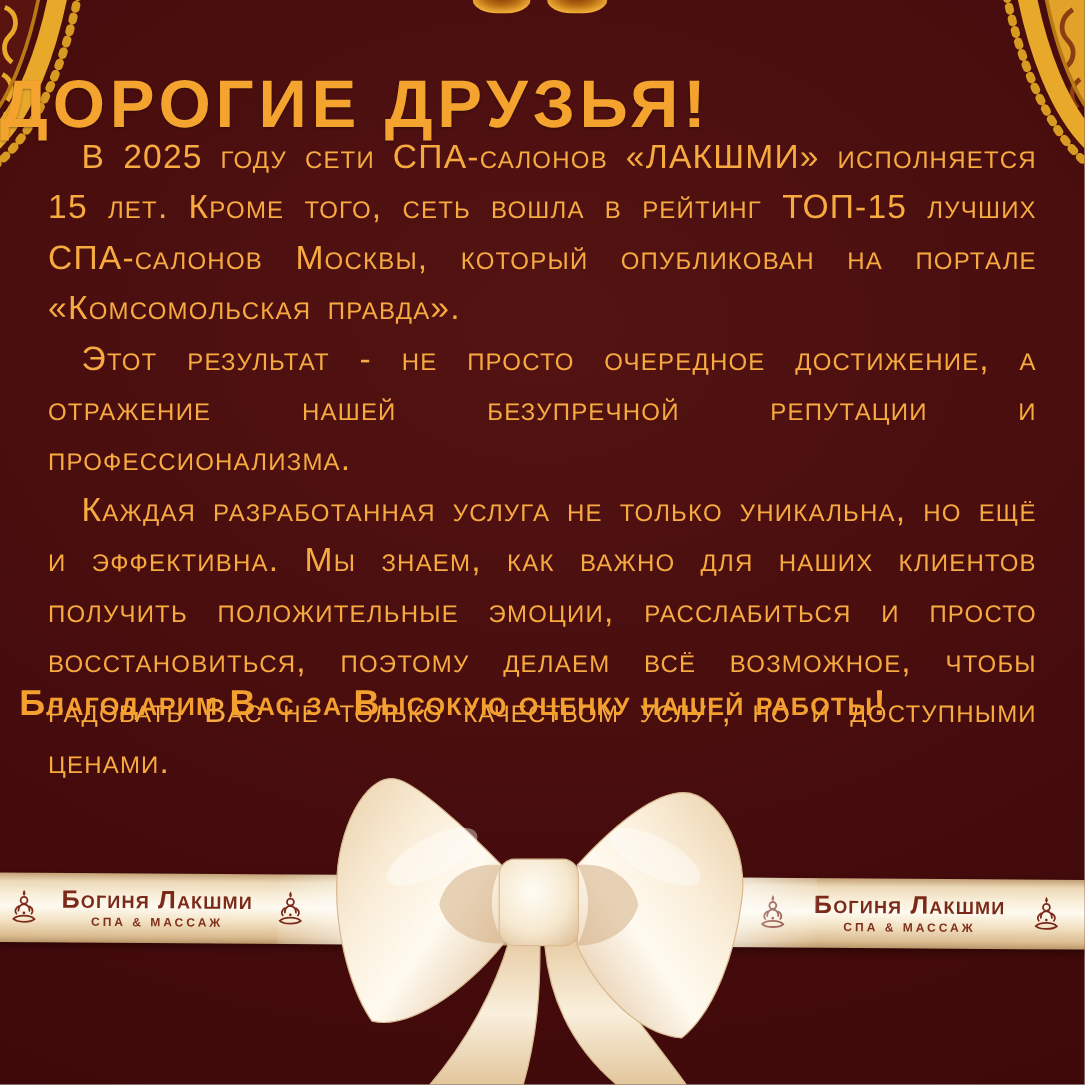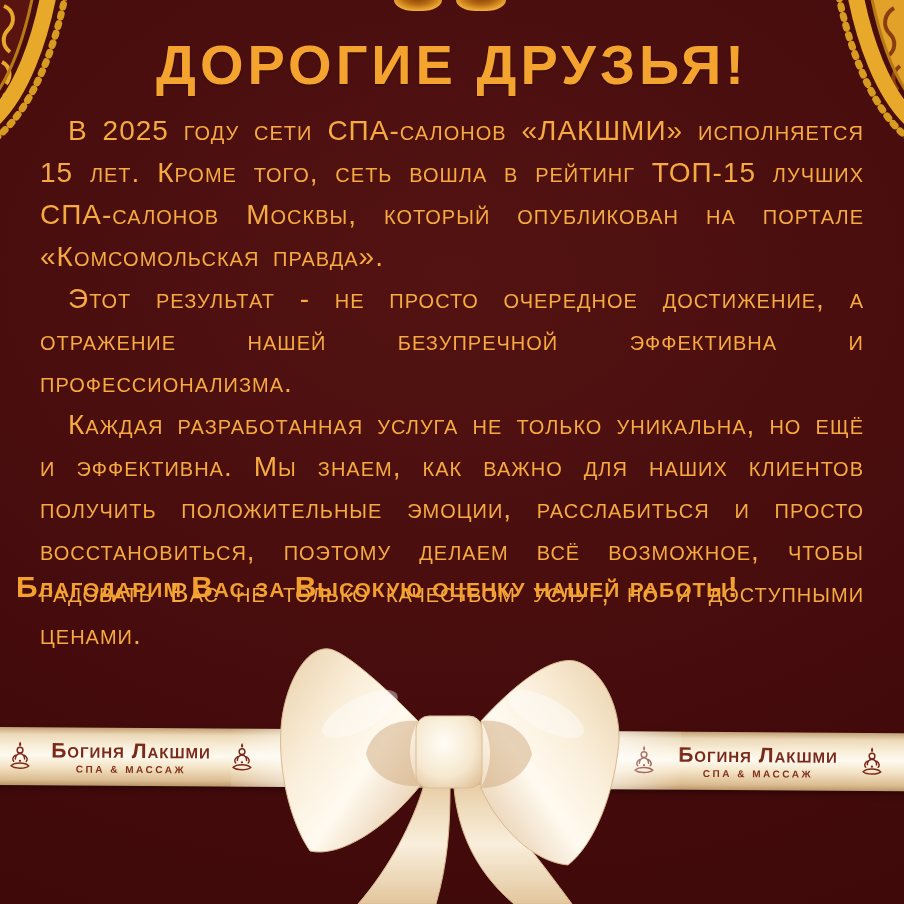--- a/index.html
+++ b/index.html
@@ -20,22 +20,22 @@
   .medallion.right { right: 0; }
   .top-bump {
     position: absolute; top: 0; height: 11px;
     background: radial-gradient(ellipse 70% 160% at 50% -30%, #7d3408 0%, #b66b12 45%, #f0ad36 80%, #cf8c1a 100%);
     border-radius: 0 0 40px 40px / 0 0 22px 22px;
   }
   .top-bump.b1 { left: 394px; width: 48px; }
   .top-bump.b2 { left: 456px; width: 50px; }
   
   .heading {
-    position: absolute; top: 32px; left: 0; width: 100%;
-    text-align: center;
+    position: absolute; top: 54px; left: 0; width: 100%;
+    text-align: left;
     font-weight: bold; font-size: 56px;
     letter-spacing: 4px;
     color: #f4a42e;
     text-shadow: 0 1px 2px rgba(0,0,0,0.35);
   }
   .bodytext {
     position: absolute; top: 110px; left: 40px; width: 824px;
     font-weight: normal; font-size: 28px; line-height: 42px;
     font-variant: small-caps; font-variant-caps: small-caps;
     letter-spacing: 1px; word-spacing: 5px;
@@ -118,21 +118,21 @@
     <ellipse cx="215" cy="-115" rx="121" ry="269" fill="none" stroke="#d89b22" stroke-width="7" stroke-dasharray="3 7" stroke-linecap="round"></ellipse>
   </svg>
 
   <div class="top-bump b1"></div>
   <div class="top-bump b2"></div>
 
   <div class="heading">ДОРОГИЕ ДРУЗЬЯ!</div>
 
   <div class="bodytext">
     <p>В 2025 году сети СПА-салонов «ЛАКШМИ» исполняется 15 лет. Кроме того, сеть вошла в рейтинг ТОП-15 лучших СПА-салонов Москвы, который опубликован на портале «Комсомольская правда».</p>
-    <p>Этот результат - не просто очередное достижение, а отражение нашей безупречной эффективна и профессионализма.</p>
+    <p>Этот результат - не просто очередное достижение, а отражение нашей безупречной репутации и профессионализма.</p>
     <p>Каждая разработанная услуга не только уникальна, но ещё и эффективна. Мы знаем, как важно для наших клиентов получить положительные эмоции, расслабиться и просто восстановиться, поэтому делаем всё возможное, чтобы радовать Вас не только качеством услуг, но и доступными ценами.</p>
   </div>
 
   <div class="thanks">Благодарим Вас за Высокую оценку нашей работы!</div>
 
   <div class="ribbon-band">
 
     <div class="ribbon-label left">
       <svg class="goddess" viewBox="0 0 26 34" fill="none" stroke="#7b2a1a" stroke-width="1.6" stroke-linecap="round">
         <path d="M13 1 C11.4 3.6 11.4 5 13 6.6 C14.6 5 14.6 3.6 13 1 Z" fill="#7b2a1a" stroke="none"></path>

